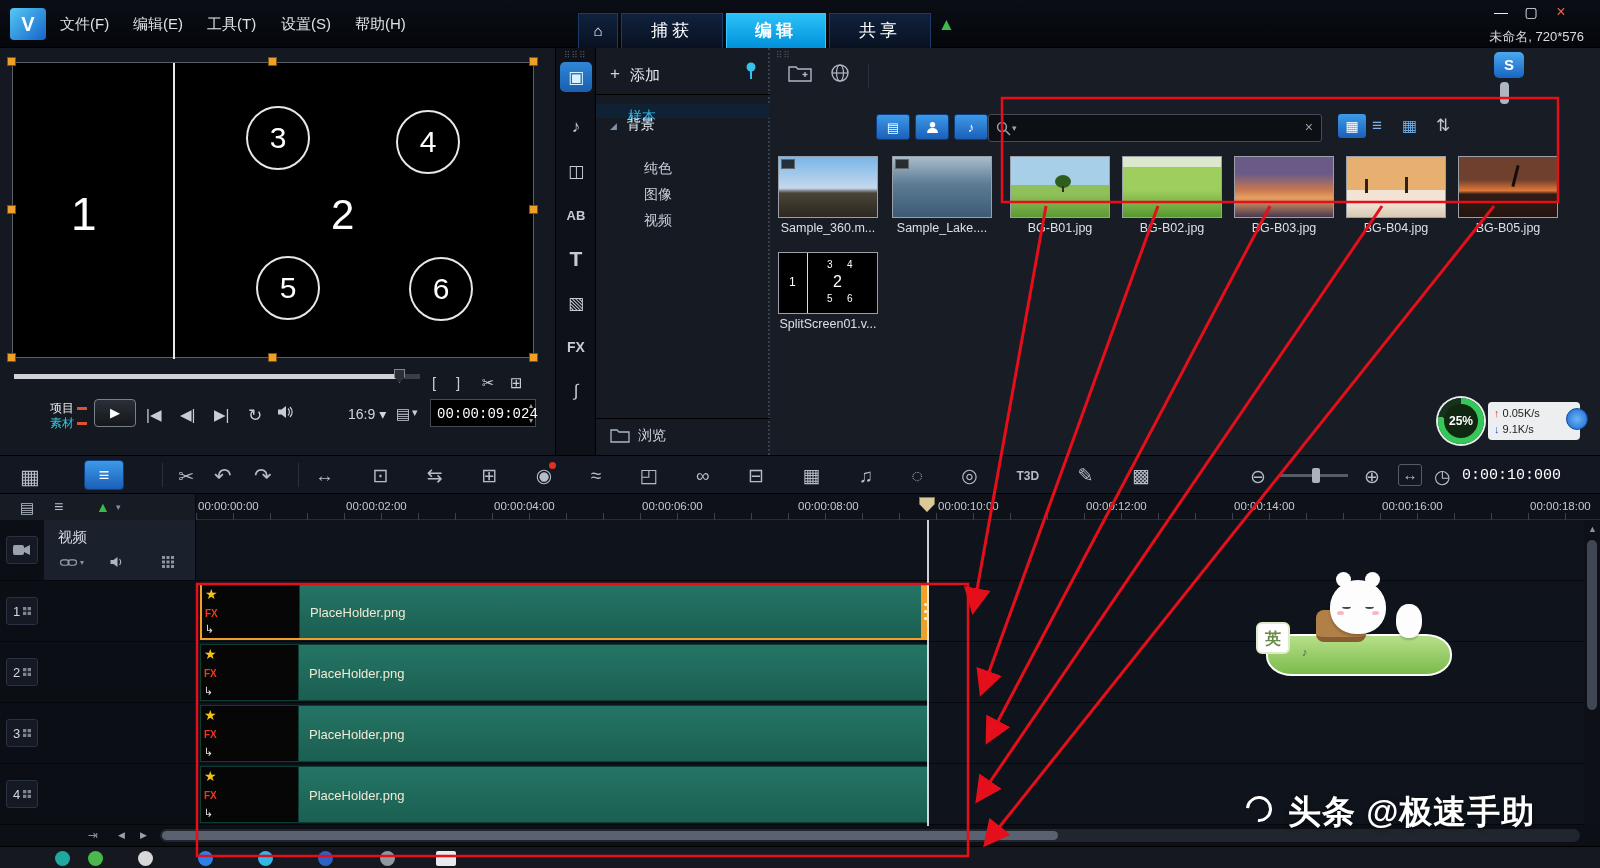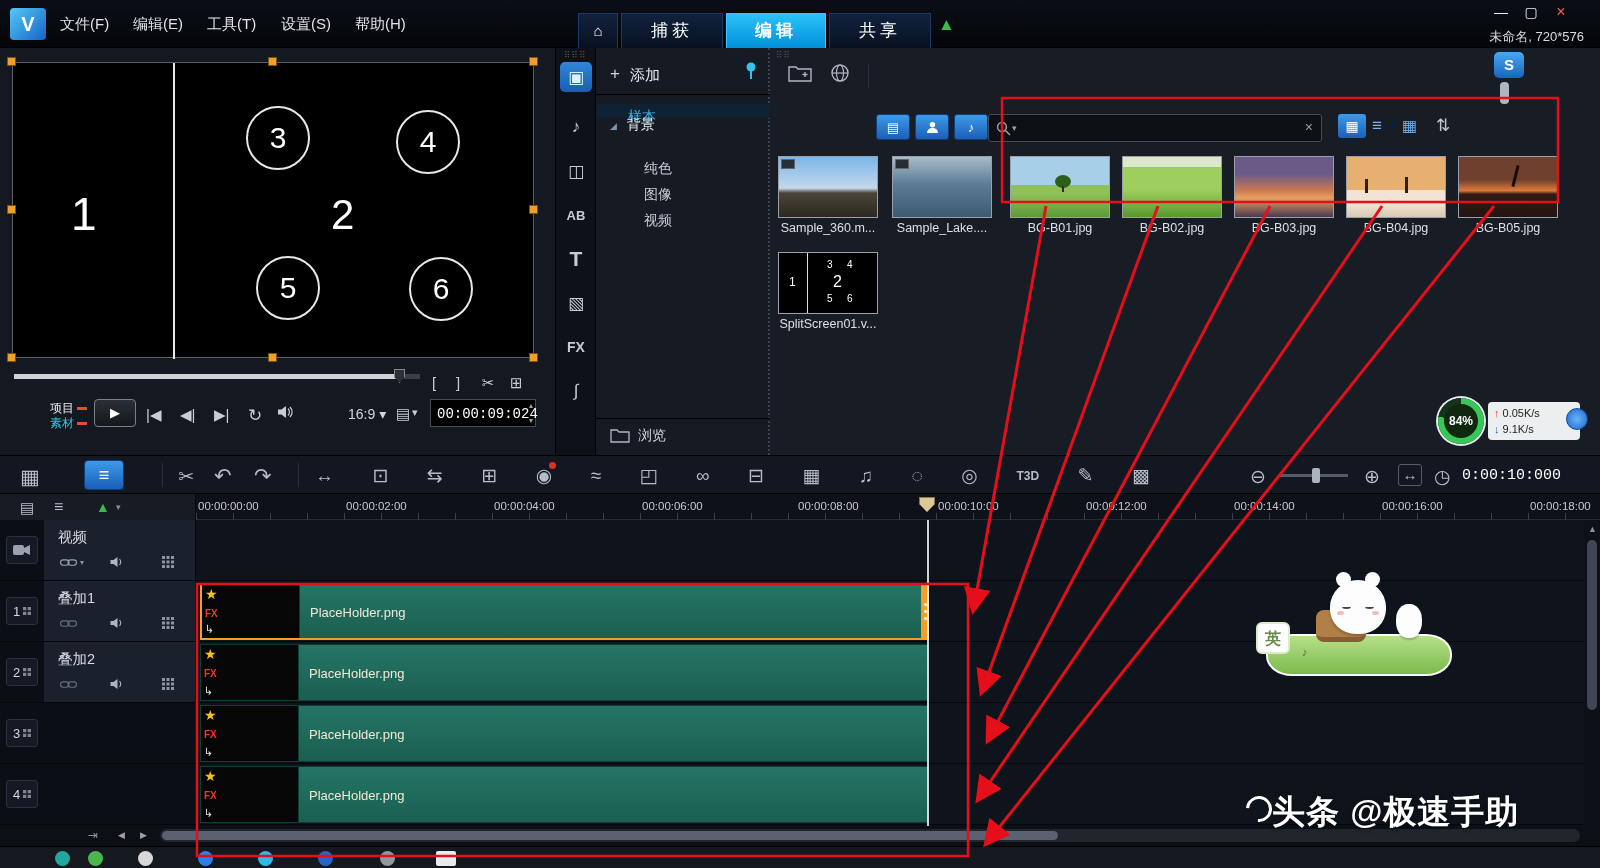--- a/index.html
+++ b/index.html
@@ -336,21 +336,21 @@
       <span class="ab" style="left:68px;top:40px;color:#fff;font-size:10px">6</span>
     </div>
     <div class="ab tlabel" style="left:3px;top:269px">SplitScreen01.v...</div>
   </div>
 
   <div class="ab sogou">S</div>
   <div class="ab sogou-tail"></div>
 
   <div class="ab netmeter">
     <div class="gauge">
-        <div class="inner">84%</div>
+        <div class="inner">25%</div>
       </div>
     <div class="speedbox">
       <div><span style="color:#e04030">↑</span> <span>0.05K/s</span></div>
       <div><span style="color:#2060d0">↓</span> <span>9.1K/s</span></div>
     </div>
     <div class="netdot"></div>
   </div>
 
   <div class="ab toolbar2">
     <div class="ab t2i" style="left:20px;top:9px;font-size:21px">▦</div>
@@ -435,58 +435,30 @@
     <div class="ab tcont"></div>
   </div>
 
   <div class="ab trow" style="top:581px">
     <div class="ab tnumbox">
         <span>1</span>
         <svg width="8" height="8" viewBox="0 0 12 12">
           <path d="M0 0h5v5H0zM7 0h5v5H7zM0 7h5v5H0zM7 7h5v5H7z" fill="#7d8590"></path>
         </svg>
       </div>
-    <div class="ab thead">
-      <div class="tname">叠加1</div>
-      <span class="ab" style="left:16px;top:34px;opacity:.6"><svg width="17" height="11" viewBox="0 0 16 10">
-            <rect x="0.5" y="2.5" width="8" height="5" rx="2.5" stroke="#9aa2ad" fill="none"></rect>
-            <rect x="7.5" y="2.5" width="8" height="5" rx="2.5" stroke="#9aa2ad" fill="none"></rect>
-          </svg></span>
-      <span class="ab" style="left:66px;top:34px"><svg width="14" height="12" viewBox="0 0 13 12">
-            <path d="M0 4h3l4-3v10L3 8H0z" fill="#adb5bf"></path>
-            <path d="M9 3.2c1.6 1.6 1.6 4 0 5.6" stroke="#adb5bf" stroke-width="1.1" fill="none"></path>
-          </svg></span>
-      <span class="ab" style="left:118px;top:34px"><svg width="12" height="12" viewBox="0 0 12 12">
-            <path d="M0 0h3v3H0zM4.5 0h3v3h-3zM9 0h3v3H9zM0 4.5h3v3H0zM4.5 4.5h3v3h-3zM9 4.5h3v3H9zM0 9h3v3H0zM4.5 9h3v3h-3zM9 9h3v3H9z" fill="#8d95a0"></path>
-          </svg></span>
-    </div>
     <div class="ab tcont"></div>
   </div>
 
   <div class="ab trow" style="top:642px">
     <div class="ab tnumbox">
         <span>2</span>
         <svg width="8" height="8" viewBox="0 0 12 12">
           <path d="M0 0h5v5H0zM7 0h5v5H7zM0 7h5v5H0zM7 7h5v5H7z" fill="#7d8590"></path>
         </svg>
       </div>
-    <div class="ab thead">
-      <div class="tname">叠加2</div>
-      <span class="ab" style="left:16px;top:34px;opacity:.6"><svg width="17" height="11" viewBox="0 0 16 10">
-            <rect x="0.5" y="2.5" width="8" height="5" rx="2.5" stroke="#9aa2ad" fill="none"></rect>
-            <rect x="7.5" y="2.5" width="8" height="5" rx="2.5" stroke="#9aa2ad" fill="none"></rect>
-          </svg></span>
-      <span class="ab" style="left:66px;top:34px"><svg width="14" height="12" viewBox="0 0 13 12">
-            <path d="M0 4h3l4-3v10L3 8H0z" fill="#adb5bf"></path>
-            <path d="M9 3.2c1.6 1.6 1.6 4 0 5.6" stroke="#adb5bf" stroke-width="1.1" fill="none"></path>
-          </svg></span>
-      <span class="ab" style="left:118px;top:34px"><svg width="12" height="12" viewBox="0 0 12 12">
-            <path d="M0 0h3v3H0zM4.5 0h3v3h-3zM9 0h3v3H9zM0 4.5h3v3H0zM4.5 4.5h3v3h-3zM9 4.5h3v3H9zM0 9h3v3H0zM4.5 9h3v3h-3zM9 9h3v3H9z" fill="#8d95a0"></path>
-          </svg></span>
-    </div>
     <div class="ab tcont"></div>
   </div>
 
   <div class="ab trow" style="top:703px">
     <div class="ab tnumbox">
         <span>3</span>
         <svg width="8" height="8" viewBox="0 0 12 12">
           <path d="M0 0h5v5H0zM7 0h5v5H7zM0 7h5v5H0zM7 7h5v5H7z" fill="#7d8590"></path>
         </svg>
       </div>
@@ -566,21 +538,21 @@
       <div class="st-blush" style="left:7px"></div>
       <div class="st-blush" style="right:7px"></div>
     </div>
     <div class="st-bunny"></div>
     <div class="st-tag">英</div>
     <span class="ab" style="left:46px;top:62px;font-size:11px;color:#4a6a3a">♪</span>
   </div>
 
   <div class="ab watermark">
     <span class="wm-ring"></span>
-    <span style="margin-left:24px">头条 @极速手助</span>
+    <span style="margin-left:40px">头条 @极速手助</span>
   </div>
 
   <div class="ab taskbar">
     <div class="tbblob" style="left:55px;background:#20a8a0"></div>
     <div class="tbblob" style="left:88px;background:#4ab84a"></div>
     <div class="tbblob" style="left:138px;background:#d8d8d8"></div>
     <div class="tbblob" style="left:198px;background:#2a82e8"></div>
     <div class="tbblob" style="left:258px;background:#30b8e8"></div>
     <div class="tbblob" style="left:318px;background:#2a62c8"></div>
     <div class="tbblob" style="left:380px;background:#9098a0"></div>

